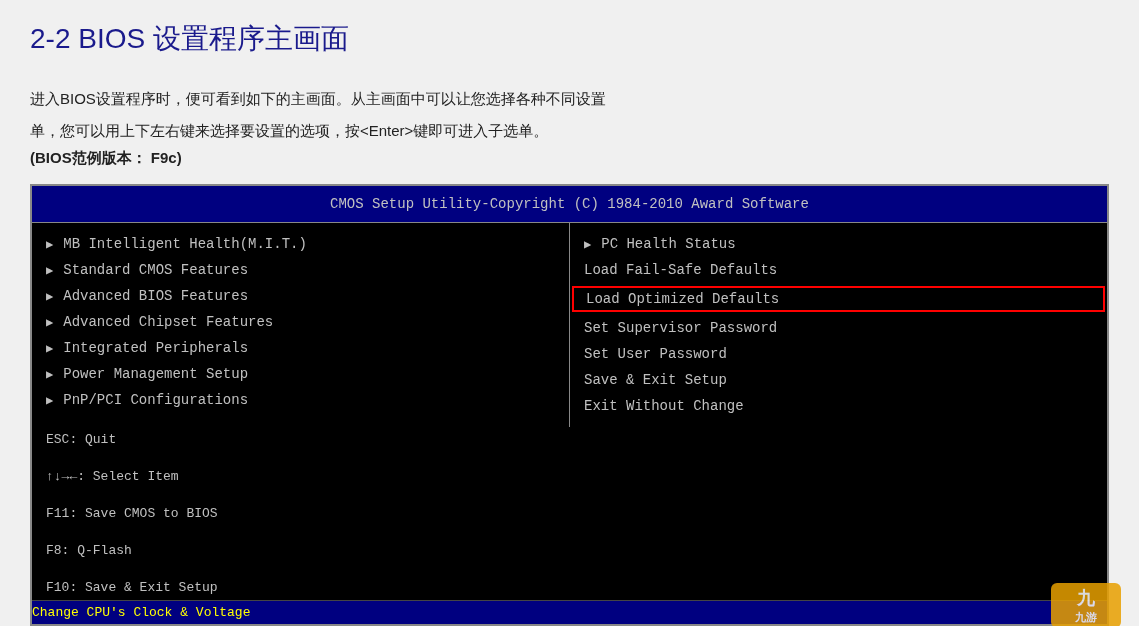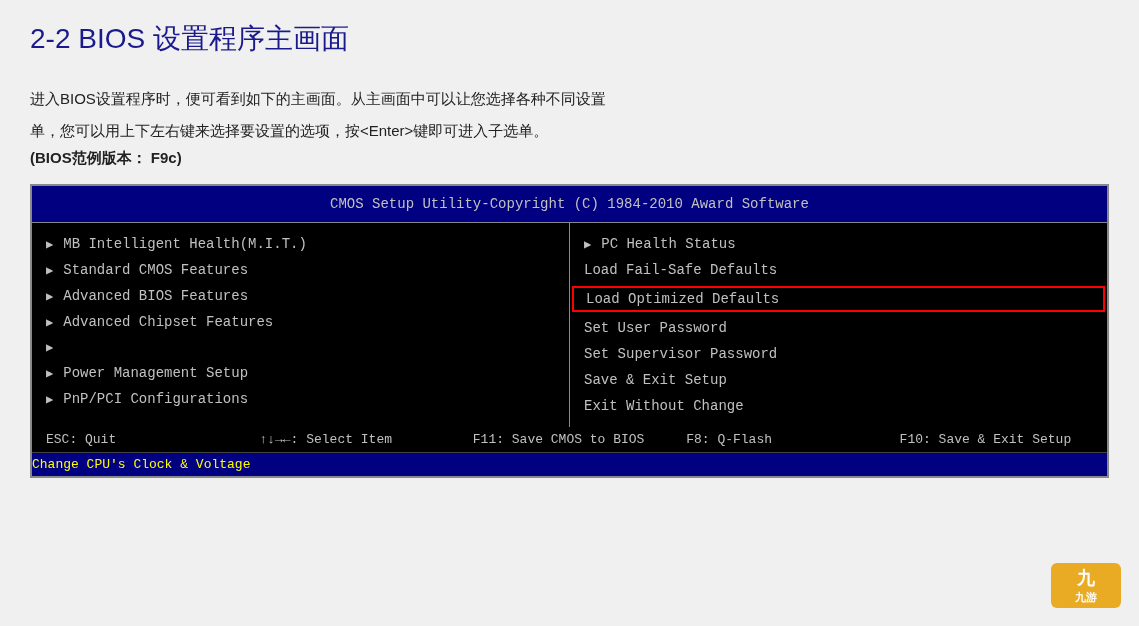--- a/index.html
+++ b/index.html
@@ -109,23 +109,23 @@
       align-items: center;
       justify-content: center;
       font-size: 13px;
       font-weight: bold;
       color: #fff;
       opacity: 0.85;
     }
 
     .bios-footer-grid {
       display: grid;
-      grid-template-columns: 1fr 1fr 1fr 1fr 1fr;
+      grid-template-columns: 1fr;
       padding: 3px 10px;
-      gap: 12px;
+      gap: 18px;
     }
 
     .footer-cell {
       font-size: 13px;
       color: #c0c0c0;
       padding: 2px 4px;
     }
   </style>
 </head>
 <body>
@@ -155,20 +155,21 @@
         <div class="bios-item">
           <span class="arrow">▶</span>
           <span>Advanced BIOS Features</span>
         </div>
         <div class="bios-item">
           <span class="arrow">▶</span>
           <span>Advanced Chipset Features</span>
         </div>
         <div class="bios-item">
           <span class="arrow">▶</span>
+          <span>Integrated Peripherals</span>
         </div>
         <div class="bios-item">
           <span class="arrow">▶</span>
           <span>Power Management Setup</span>
         </div>
         <div class="bios-item">
           <span class="arrow">▶</span>
           <span>PnP/PCI Configurations</span>
         </div>
       </div>
@@ -176,24 +177,24 @@
     <div class="bios-col">
     <div class="bios-item">
           <span class="arrow">▶</span>
           <span>PC Health Status</span>
         </div>
         <div class="bios-item">
           <span>Load Fail-Safe Defaults</span>
         </div>
         <div class="bios-item-highlighted">Load Optimized Defaults</div>
         <div class="bios-item">
+          <span>Set Supervisor Password</span>
+        </div>
+        <div class="bios-item">
           <span>Set User Password</span>
-        </div>
-        <div class="bios-item">
-          <span>Set Supervisor Password</span>
         </div>
         <div class="bios-item">
           <span>Save &amp; Exit Setup</span>
         </div>
         <div class="bios-item">
           <span>Exit Without Change</span>
         </div>
       </div>
   </div>
 

